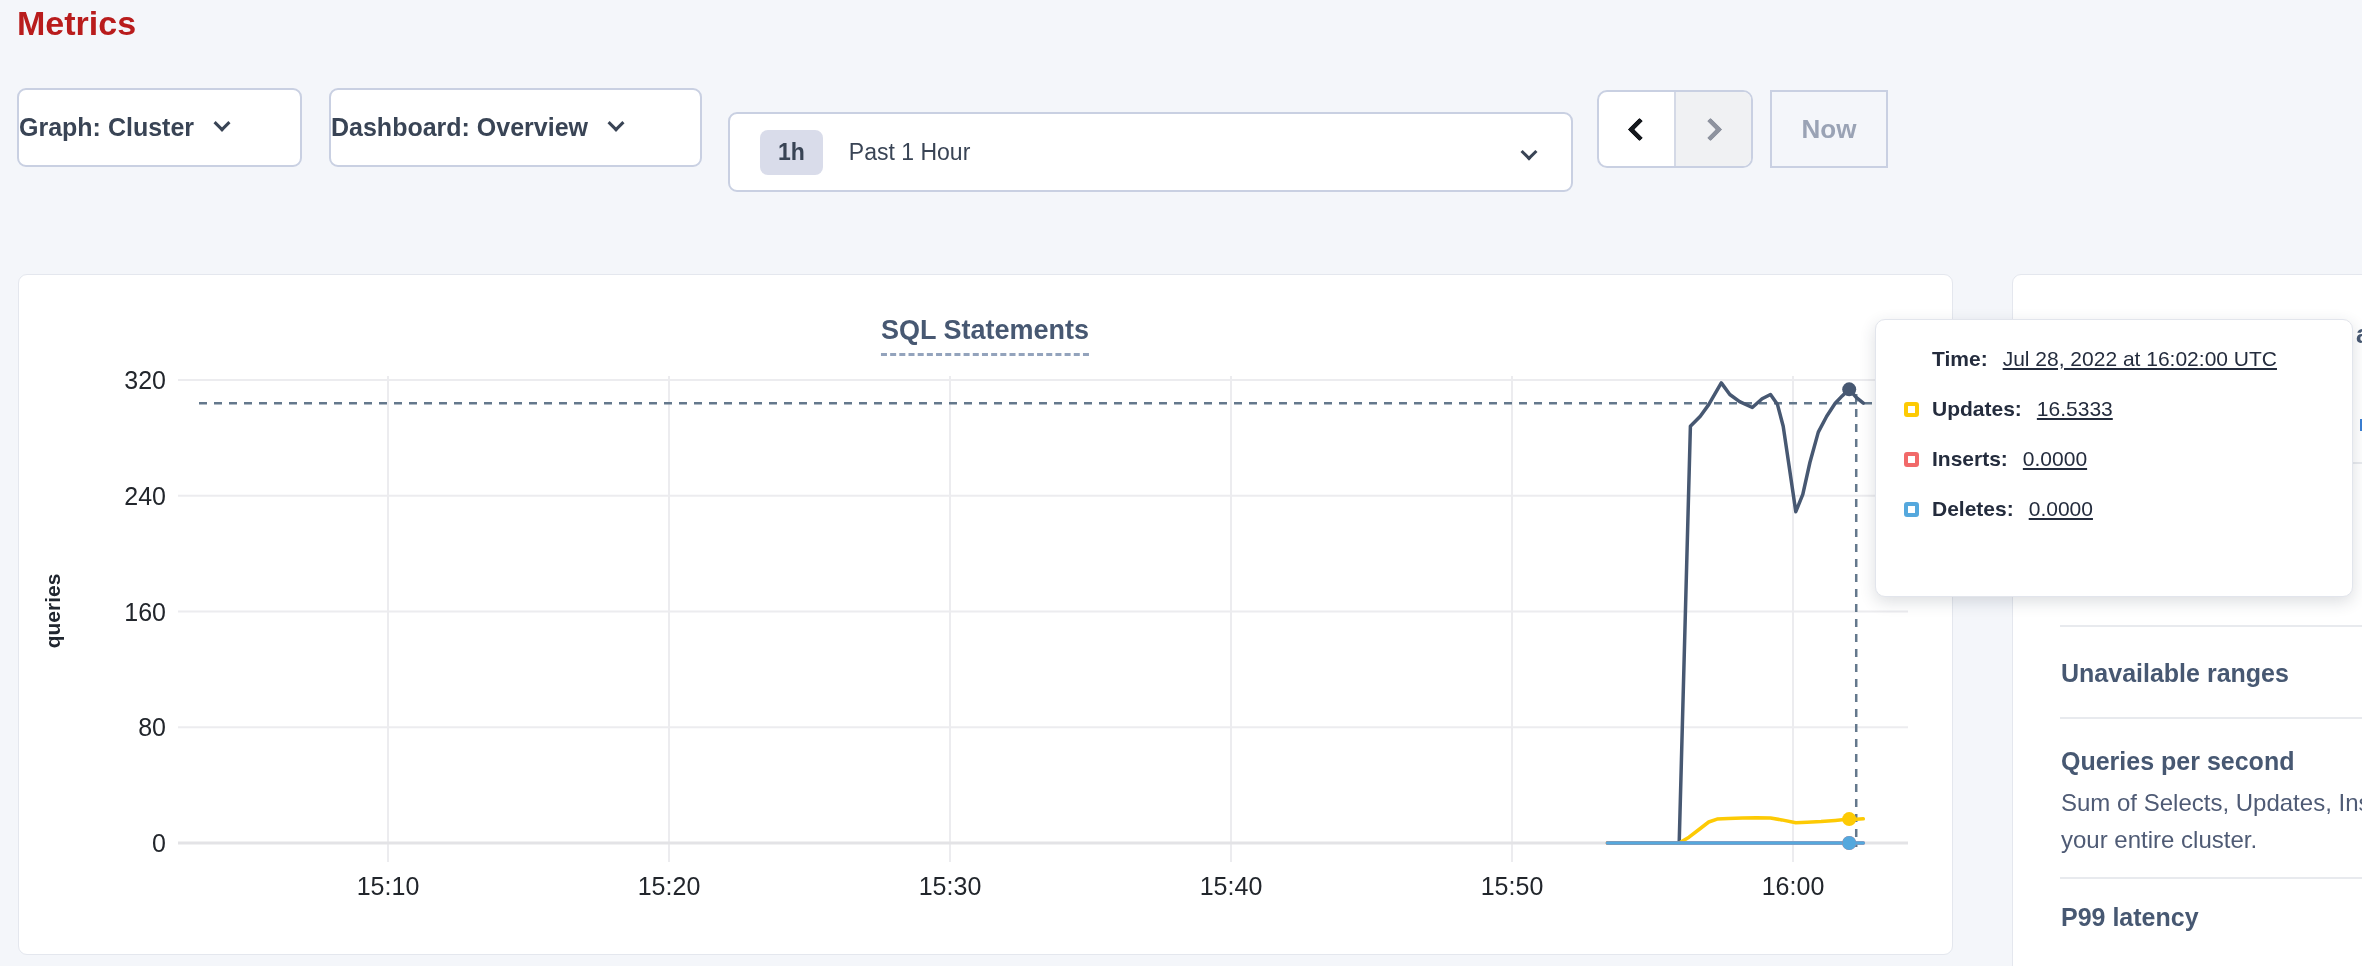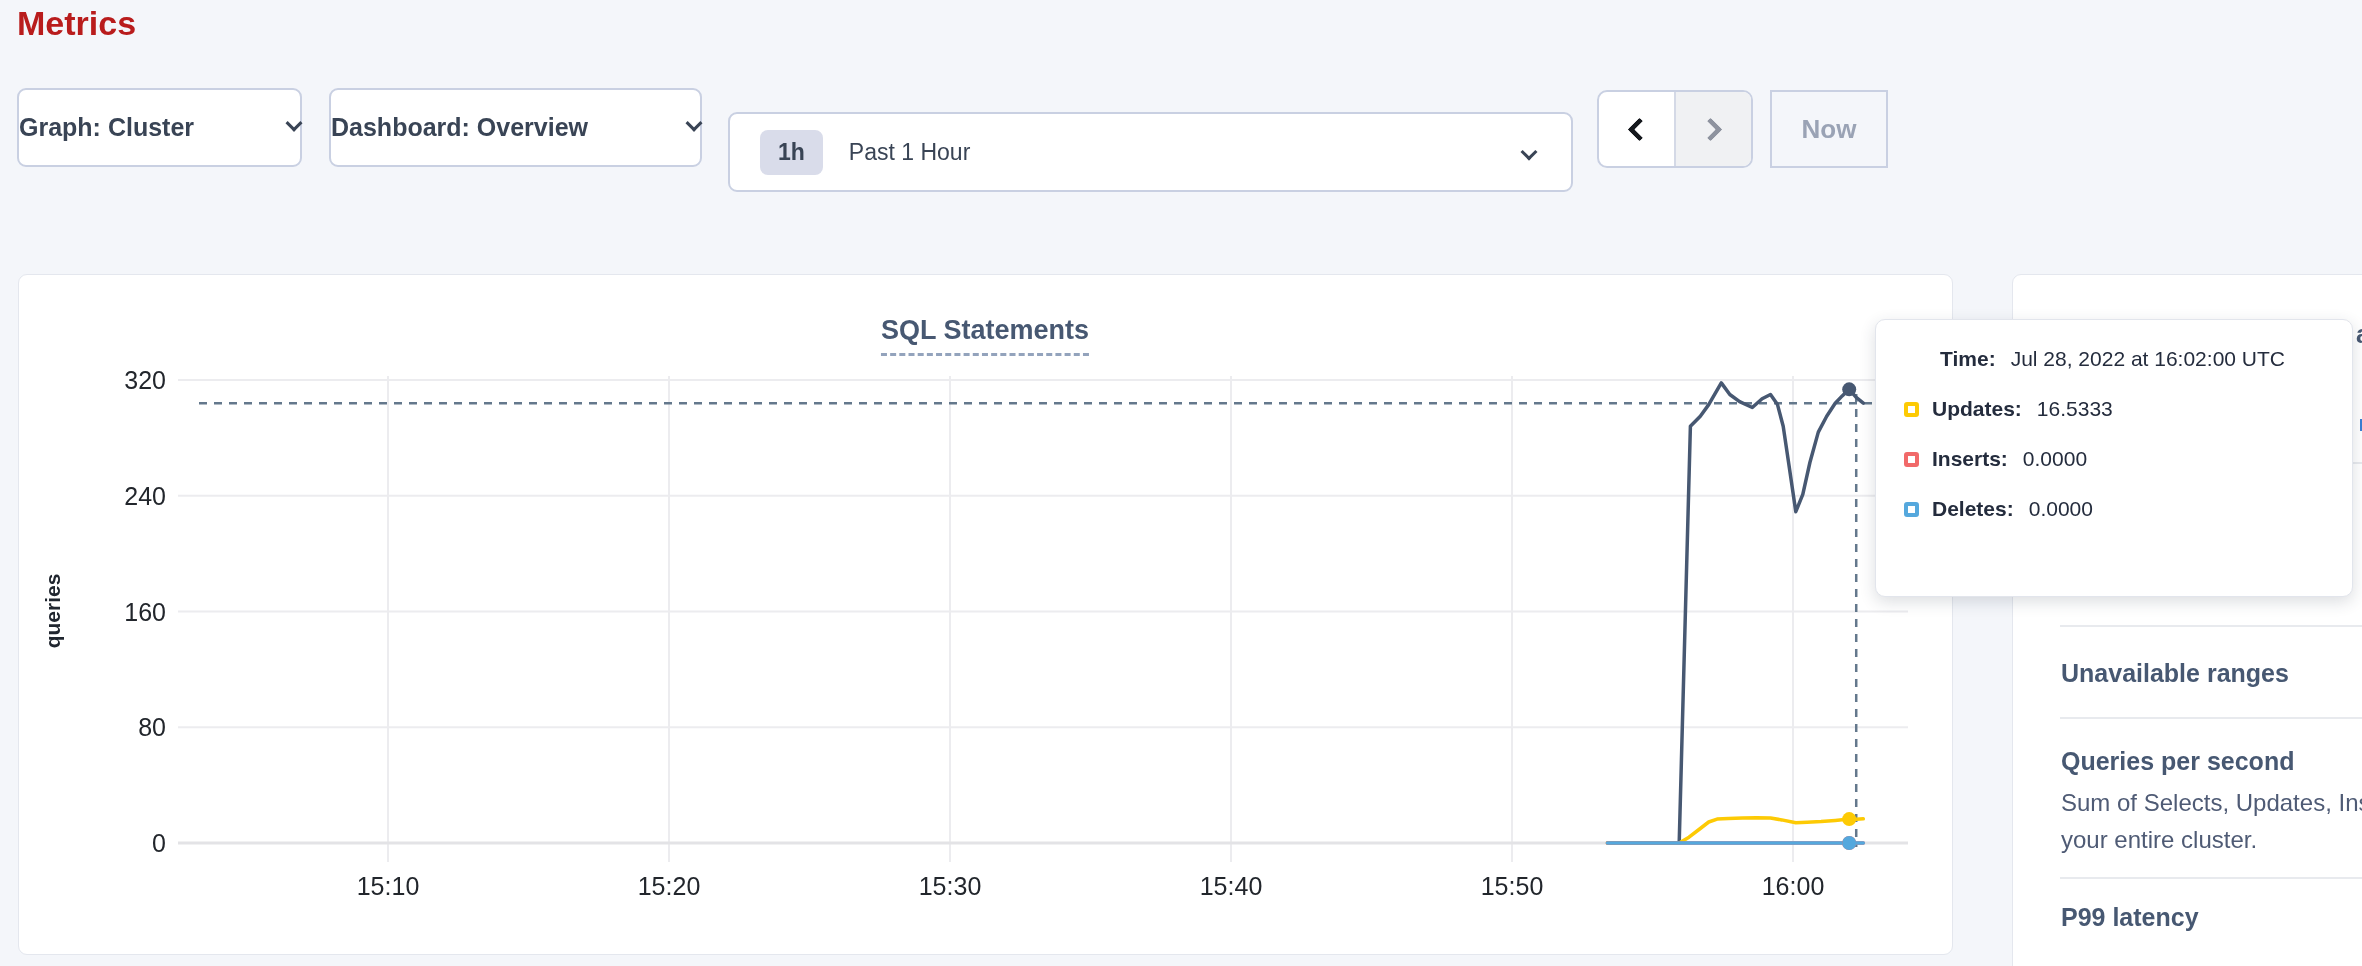--- a/index.html
+++ b/index.html
@@ -12,21 +12,21 @@
   }
   
   .page-title {
     position:absolute; left:17px; top:4px;
     font-size:34px; font-weight:600; color:#b91c1c;
   }
   
   .btn {
     position:absolute; top:88px; height:79px;
     background:#fff; border:2px solid #c9d0e2; border-radius:9px;
-    display:flex; align-items:center; justify-content:space-between;
+    display:flex; align-items:center; justify-content:flex-start;
     font-size:25px; font-weight:700; color:#394455; cursor:pointer;
   }
   .chev-down {
     width:12px; height:12px; flex:0 0 auto;
     border-right:3px solid #394455; border-bottom:3px solid #394455;
     transform:rotate(45deg) translate(-2px,-2px); margin-left:22px; margin-top:-4px;
   }
   .timesel {
     position:absolute; left:728px; top:88px; width:845px; height:80px;
     background:#fff; border:2px solid #c9d0e2; border-radius:9px;
@@ -76,23 +76,23 @@
   }
   #chart-svg { position:absolute; left:0; top:0; pointer-events:none; }
   .plot-hover { position:absolute; left:178px; top:376px; width:1730px; height:467px; }
   
   .tooltip {
     position:absolute; left:1875px; top:319px; width:478px; height:278px;
     background:#fff; border:1px solid #e2e5ec; border-radius:10px;
     box-shadow:0 5px 16px rgba(40,50,70,.16); z-index:5;
     padding:27px 28px 0 28px; font-size:21px; color:#242c3d;
   }
-  .tooltip .t-row { display:flex; align-items:flex-start; margin-left:36px; }
+  .tooltip .t-row { display:flex; align-items:flex-start; margin-left:28px; }
   .tooltip .lbl { font-weight:700; }
-  .tooltip .val { margin-left:15px; }
+  .tooltip .val { margin-left:15px;text-decoration:underline; }
   .tooltip .s-row { display:flex; align-items:center; margin-top:26px; }
   .swatch {
     width:15px; height:15px; border:4px solid #000; border-radius:3px;
     background:#fff; flex:0 0 auto; margin-right:13px;
   }
   
   .sb-divider { position:absolute; left:2060px; width:302px; height:2px; background:#e8eaee; }
   .sb-h { position:absolute; left:2061px; font-size:25px; font-weight:700; color:#475872; white-space:nowrap; }
   .sb-d { position:absolute; left:2061px; font-size:24px; font-weight:400; color:#4f5b75; white-space:nowrap; }
   .frag-a { position:absolute; left:2356px; top:320px; font-size:25px; font-weight:700; color:#475872; z-index:4; }

